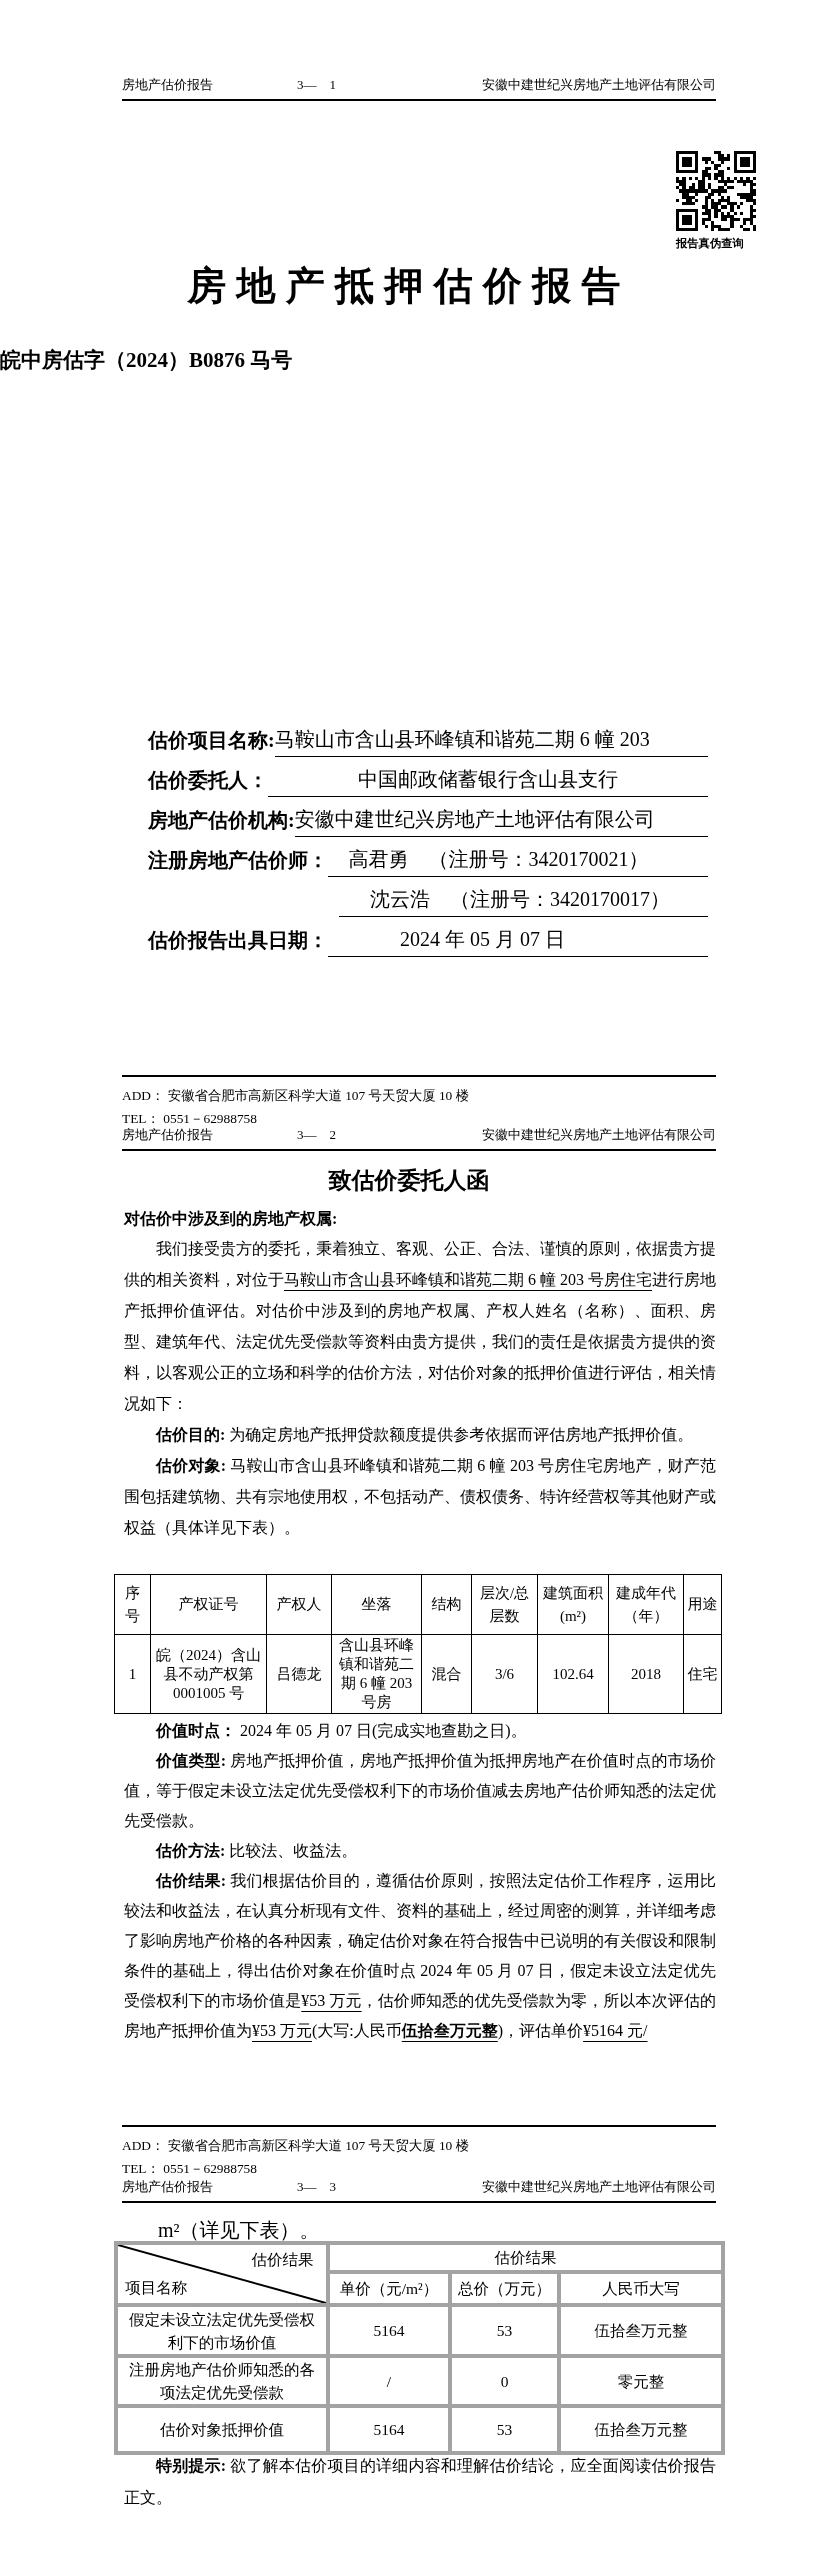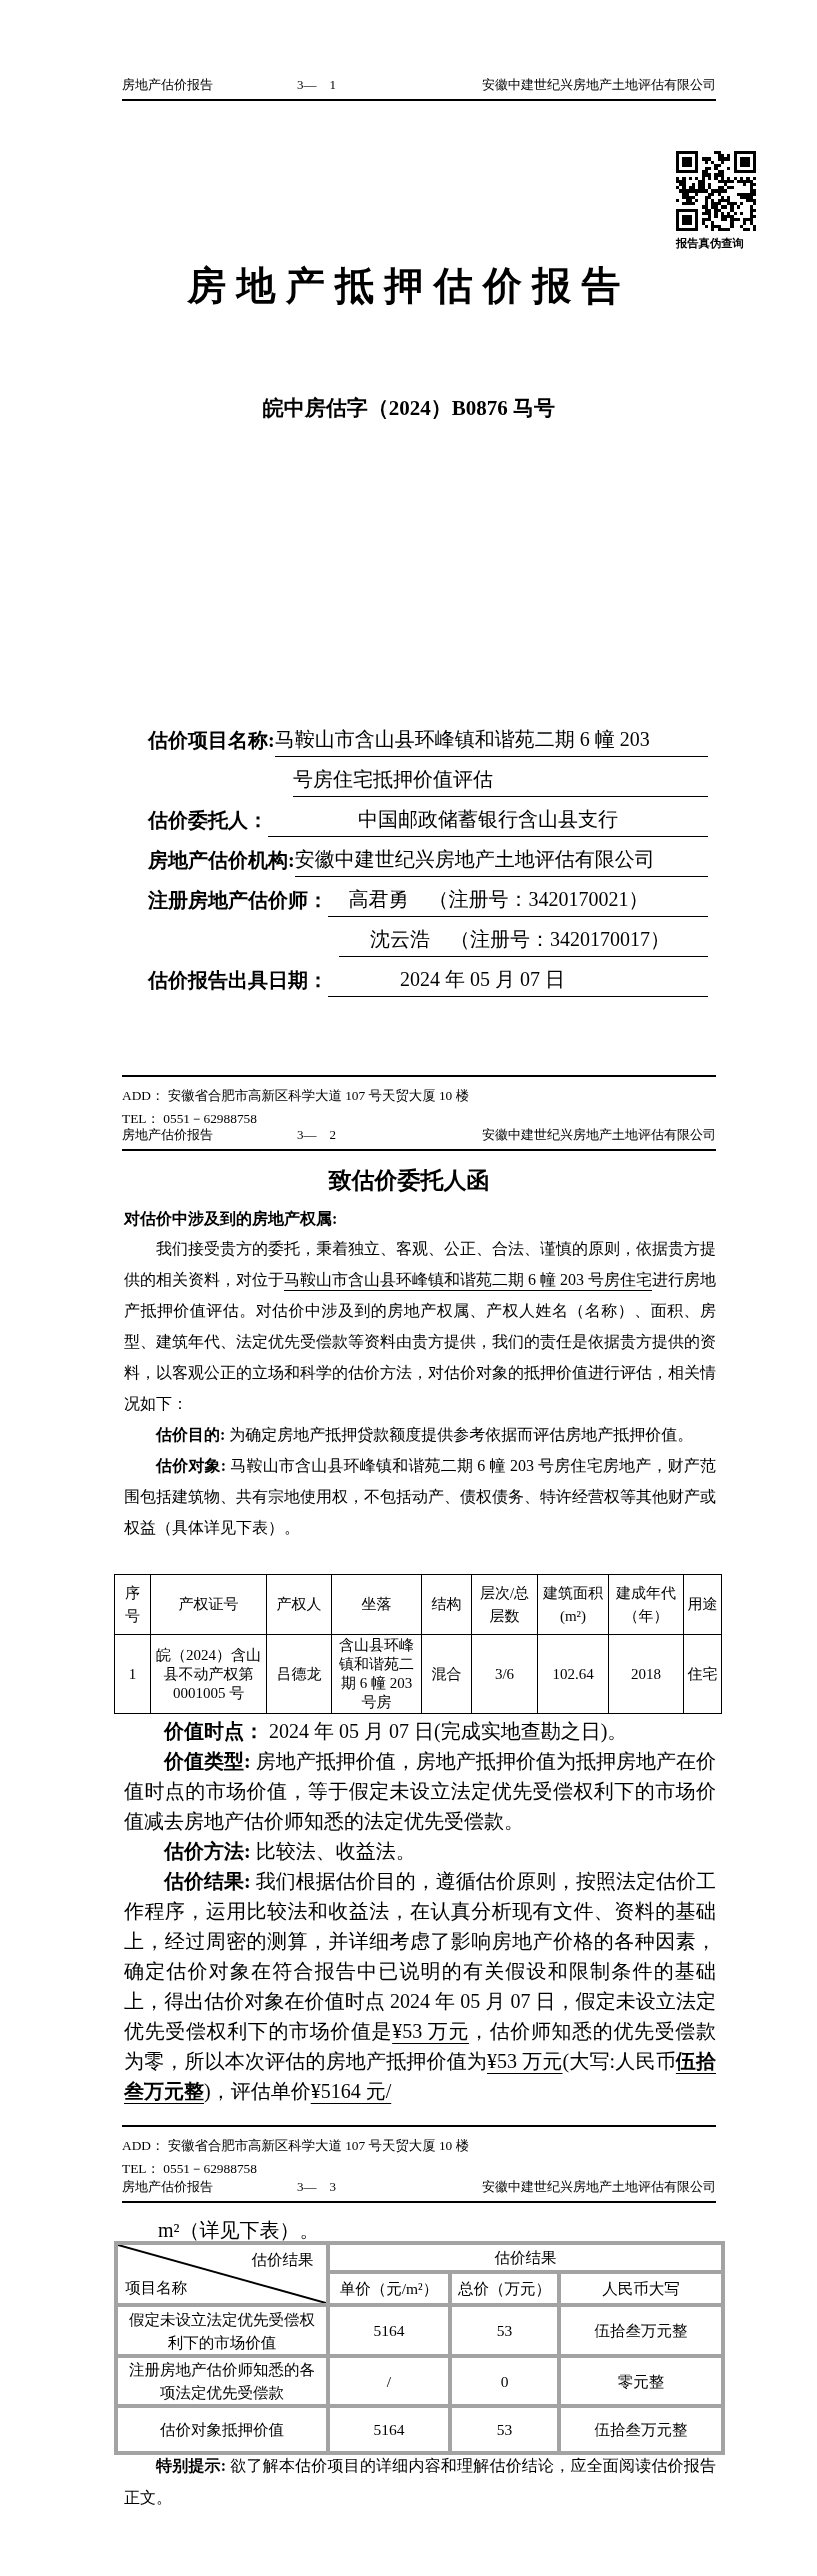--- a/index.html
+++ b/index.html
@@ -22,38 +22,38 @@
     border-top:2.6px solid #000; padding-top:7.2px; font-size:13.4px; line-height:23px;
   }
   .pagefoot div { white-space:nowrap; }
 
   
   .qr { position:absolute; left:646px; top:151px; width:80px; text-align:left;margin-left:30px; }
   .qr svg { width:80px; height:80px; display:block; }
   .qr-caption { font-size:11.3px; margin-top:4.6px; font-weight:bold; white-space:nowrap; }
   .title { position:absolute; left:0; top:259px; width:100%; text-align:center;
            font-size:39px; font-weight:bold; letter-spacing:10.3px; white-space:nowrap; }
-  .subtitle { position:absolute; left:0; top:346px; width:100%; text-align:center;
-              font-size:21px; font-weight:bold;margin-top:48px; }
+  .subtitle { position:absolute; left:0; top:346px; width:100%; text-align:left;
+              font-size:21px; font-weight:bold; }
   .fields { position:absolute; left:124px; top:717px; width:584px; font-size:20px; }
   .frow { display:flex; height:40px; align-items:flex-end;margin-left:24px; }
   .flabel { font-weight:bold; white-space:nowrap; padding-bottom:3.1px; }
   .fsp282 { width:145px; } .fsp370 { width:191px; }
   .fval { flex:1; border-bottom:1.5px solid #000; padding-bottom:3.1px; white-space:nowrap; }
   .fval.c { text-align:center; }
   .fval.pl40 { padding-left:20.6px; } .fval.pl60 { padding-left:31px; } .fval.pl140 { padding-left:72px; }
 
   
   .lettertitle { position:absolute; left:0; top:1165px; width:100%; text-align:center;
                  font-size:23px; font-weight:bold; }
   .salutation { position:absolute; left:124px; top:1209px; font-size:16px; font-weight:bold; }
   .body1 { position:absolute; left:124px; top:1233px; width:592px;
            font-size:16px; line-height:31px; text-align:justify; }
   .body2 { position:absolute; left:124px; top:1716px; width:592px;
-           font-size:20px; line-height:30px; text-align:justify; }
+           font-size:16px; line-height:30px; text-align:justify; }
   .body1 p, .body2 p { margin:0; text-indent:2em; }
 
   
   table { border-collapse:collapse; table-layout:fixed; }
   .t1 { position:absolute; left:114px; top:1574px; width:608px; font-size:15px; }
   .t1 td { border:1px solid #000; text-align:center; vertical-align:middle; padding:1px 3.1px; }
   .t1 .hrow td { height:57px; line-height:23px; }
   .t1 .drow td { height:73px; line-height:19px; }
 
   .t2 { position:absolute; left:114px; top:2241px; width:608px; font-size:15.5px; }
@@ -399,24 +399,20 @@
 
   <div class="title">房地产抵押估价报告</div>
   <div class="subtitle">皖中房估字（2024）B0876 马号</div>
 
   <div class="fields">
     <div class="frow">
       <span class="flabel">估价项目名称:</span>
       <span class="fval">马鞍山市含山县环峰镇和谐苑二期 6 幢 203</span>
     </div>
     <div class="frow">
-      <span class="fsp282"></span>
-      <span class="fval">号房住宅抵押价值评估</span>
-    </div>
-    <div class="frow">
       <span class="flabel">估价委托人：</span>
       <span class="fval c">中国邮政储蓄银行含山县支行</span>
     </div>
     <div class="frow">
       <span class="flabel">房地产估价机构:</span>
       <span class="fval">安徽中建世纪兴房地产土地评估有限公司</span>
     </div>
     <div class="frow">
       <span class="flabel">注册房地产估价师：</span>
       <span class="fval pl40">高君勇　（注册号：3420170021）</span>

